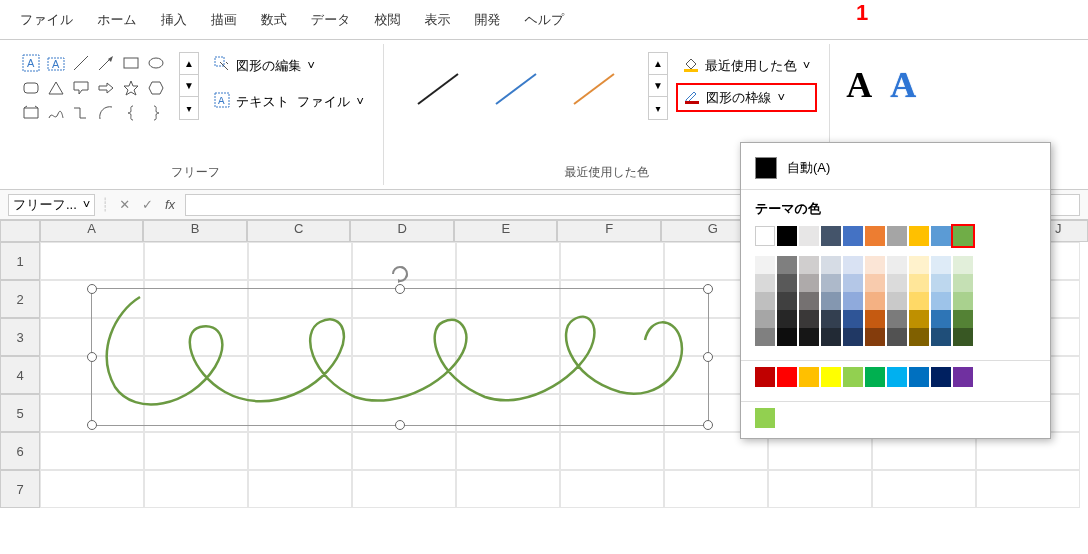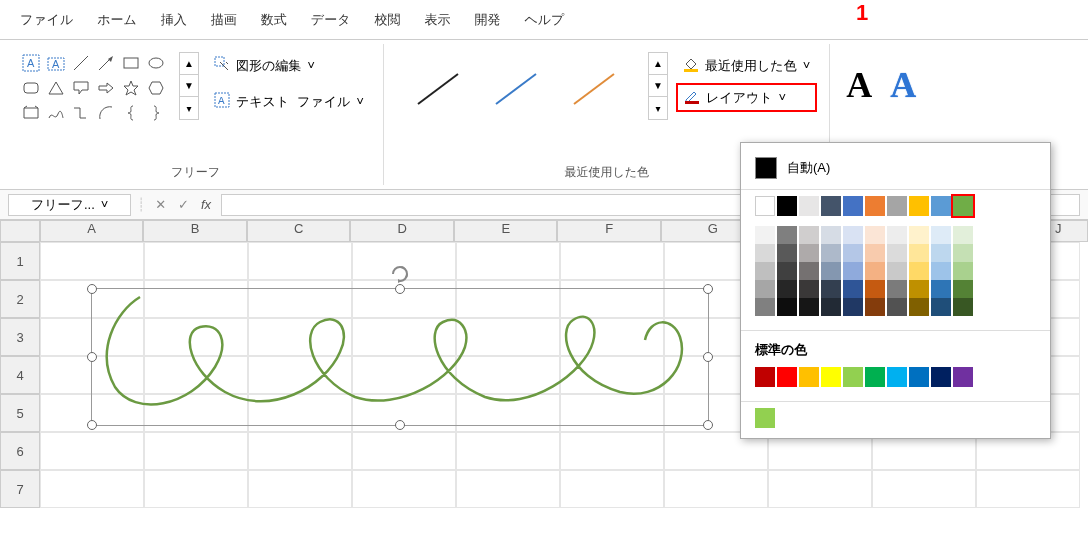--- a/index.html
+++ b/index.html
@@ -34,21 +34,21 @@
     .style-gallery-nav button { width: 18px; height: 22px; border: none; background: #fff; border-bottom: 1px solid #ccc; font-size: 10px; cursor: pointer; }
     .style-gallery-nav button:last-child { border-bottom: none; }
     
     .fill-outline-col { display: flex; flex-direction: column; gap: 4px; }
     
     .wordart-col { display: flex; gap: 18px; padding: 12px 4px; font-size: 36px; font-weight: bold; font-family: Georgia, serif; }
     .wa-black { color: #000; }
     .wa-blue { color: #2e75d4; text-shadow: 0 0 1px #2e75d4; }
 
     .formula-bar { display: flex; align-items: center; height: 30px; border-bottom: 1px solid #ccc; gap: 6px; padding: 0 8px; background: #f9f9f9; }
-    .name-box { display: flex; align-items: center; border: 1px solid #ccc; background: #fff; height: 22px; padding: 0 22px; gap: 6px; }
+    .name-box { display: flex; align-items: center; border: 1px solid #ccc; background: #fff; height: 22px; padding: 0 4px; gap: 6px; }
     .fb-btns { display: flex; gap: 4px; color: #888; }
     .fb-btn { padding: 0 4px; cursor: pointer; }
     .fb-input { flex: 1; border: 1px solid #ccc; height: 22px; background: #fff; }
     
     .sheet { position: relative; }
     .cols { display: flex; }
     .corner { width: 40px; height: 22px; background: #f0f0f0; border: 1px solid #ccc; }
     .col-head { width: 104px; height: 22px; background: #f0f0f0; border: 1px solid #ccc; text-align: center; color: #555; }
     .row-line { display: flex; }
     .row-head { width: 40px; height: 38px; background: #f0f0f0; border: 1px solid #ccc; text-align: center; color: #555; line-height: 38px; }
@@ -262,21 +262,21 @@
                 <rect x="1" y="13" width="14" height="3" fill="#ffc000"></rect>
               </svg></span>
           <span>最近使用した色</span>
           <span>˅</span>
         </div>
         <div class="ribbon-btn boxed">
           <span><svg width="16" height="16" viewBox="0 0 16 16">
                 <path d="M2 12l8-8 2 2-8 8H2z" fill="none" stroke="#3a7bc8"></path>
                 <rect x="1" y="13" width="14" height="3" fill="#c00000"></rect>
               </svg></span>
-          <span>レイアウト</span>
+          <span>図形の枠線</span>
           <span>˅</span>
         </div>
       </div>
     </div>
     <div class="ribbon-group-label">最近使用した色</div>
   </div>
 
   <div class="ribbon-group" style="border-right:none">
     <div class="ribbon-group-content">
       <div class="wordart-col">
@@ -432,20 +432,21 @@
     </div>
   </div>
 </div>
 
 <div class="color-popup">
   <div class="cp-row">
     <div class="cp-swatch" style="background:#000"></div>
     <span>自動(A)</span>
   </div>
   <div class="cp-divider"></div>
+  <div class="cp-section-label">テーマの色</div>
   <div class="swatch-row" id="theme-row">
       <div class="sw" style="background: rgb(255, 255, 255); border: 1px solid rgb(204, 204, 204);"></div>
       <div class="sw" style="background: rgb(0, 0, 0);"></div>
       <div class="sw" style="background: rgb(231, 230, 230);"></div>
       <div class="sw" style="background: rgb(68, 84, 106);"></div>
       <div class="sw" style="background: rgb(68, 114, 196);"></div>
       <div class="sw" style="background: rgb(237, 125, 49);"></div>
       <div class="sw" style="background: rgb(165, 165, 165);"></div>
       <div class="sw" style="background: rgb(255, 192, 0);"></div>
       <div class="sw" style="background: rgb(91, 155, 213);"></div>
@@ -519,21 +520,20 @@
       <div class="shade-col">
         <div class="sw" style="background: rgb(226, 239, 218);"></div>
         <div class="sw" style="background: rgb(197, 224, 180);"></div>
         <div class="sw" style="background: rgb(169, 209, 142);"></div>
         <div class="sw" style="background: rgb(84, 130, 53);"></div>
         <div class="sw" style="background: rgb(56, 87, 35);"></div>
       </div>
     </div>
   <div style="height:8px"></div>
   <div class="cp-divider"></div>
-  <div class="cp-section-label">標準の色</div>
   <div class="swatch-row" id="standard-row">
       <div class="sw" style="background: rgb(192, 0, 0);"></div>
       <div class="sw" style="background: rgb(255, 0, 0);"></div>
       <div class="sw" style="background: rgb(255, 192, 0);"></div>
       <div class="sw" style="background: rgb(255, 255, 0);"></div>
       <div class="sw" style="background: rgb(146, 208, 80);"></div>
       <div class="sw" style="background: rgb(0, 176, 80);"></div>
       <div class="sw" style="background: rgb(0, 176, 240);"></div>
       <div class="sw" style="background: rgb(0, 112, 192);"></div>
       <div class="sw" style="background: rgb(0, 32, 96);"></div>

